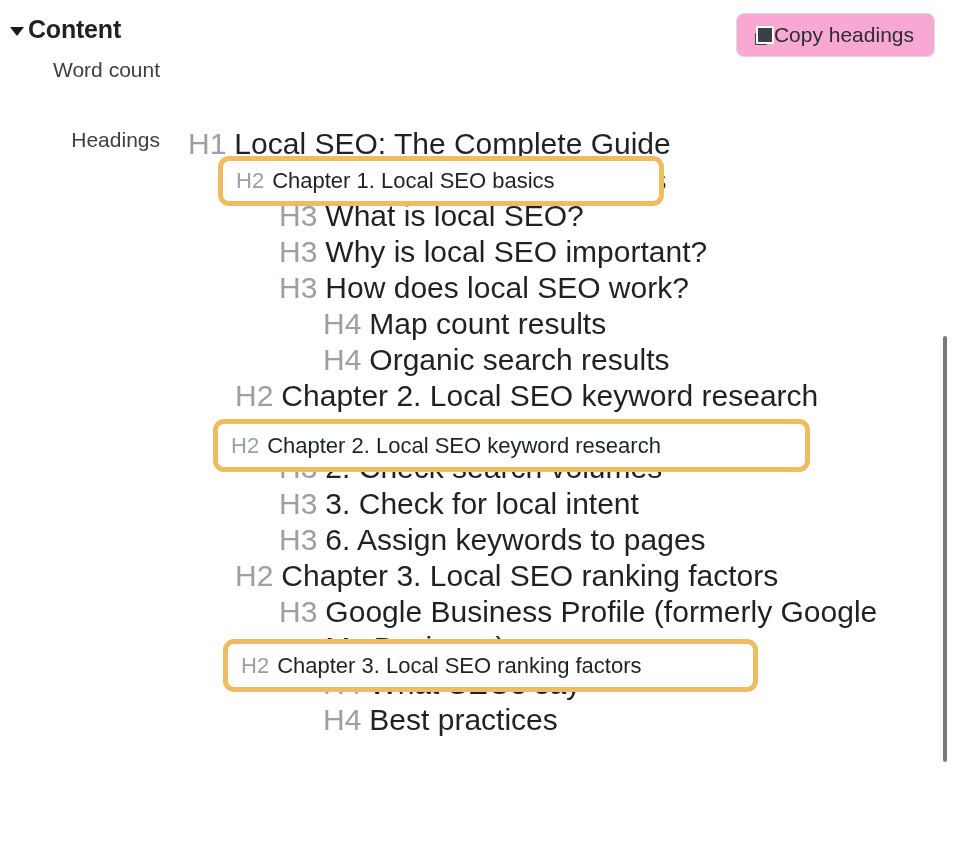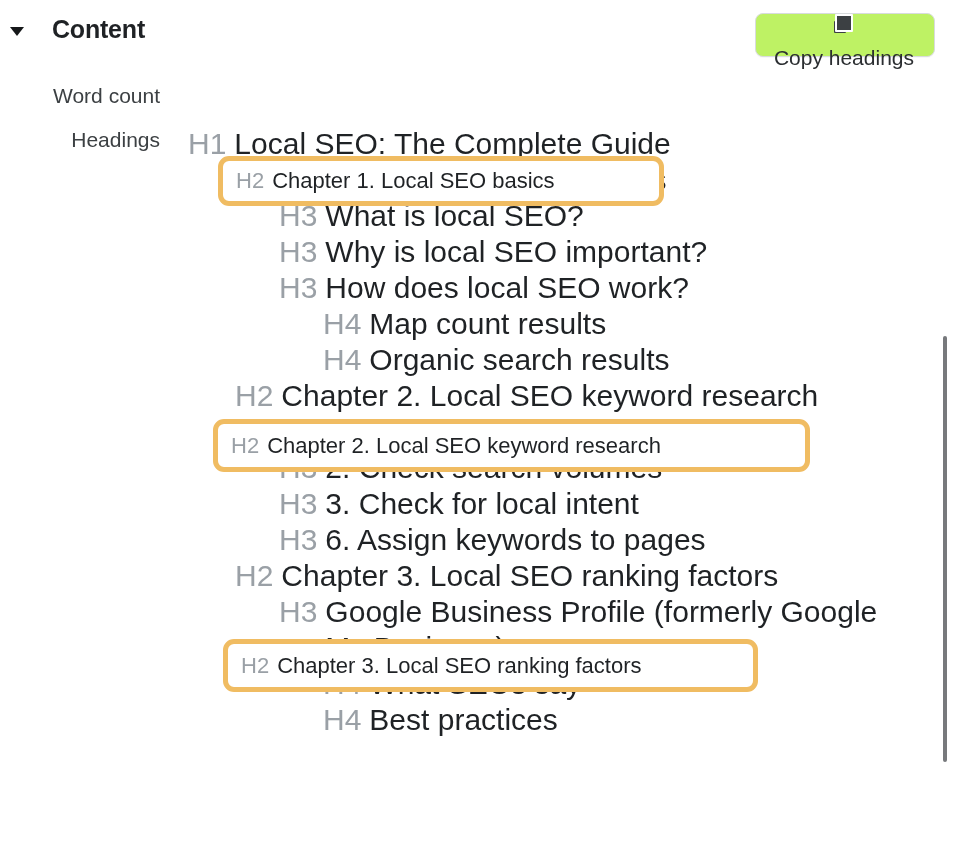--- a/index.html
+++ b/index.html
@@ -31,21 +31,21 @@
     width: 954px;
     height: 62px;
   }
 
   #section-toggle {
     position: absolute;
     left: 10px;
     top: 17px;
     display: flex;
     align-items: center;
-    gap: 28px;
+    gap: 4px;
     cursor: pointer;
   }
   #caret {
     width: 0;
     height: 0;
     border-left: 7px solid transparent;
     border-right: 7px solid transparent;
     border-top: 9px solid #16181a;
     margin-top: 3px;
   }
@@ -58,28 +58,26 @@
   }
 
   #copy-btn {
     position: absolute;
     right: 19px;
     top: 13px;
     height: 44px;
     box-sizing: border-box;
     display: flex;
     align-items: center;
-    gap: 13px;
     padding: 0 20px 0 18px;
-    background: #bef264;
+    background: #f9a8d4;
     border: 1px solid #d8dbdd;
     border-radius: 8px;
     cursor: pointer;
     box-shadow: 0 1px 1px rgba(0,0,0,0.03);
-    flex-direction: column;
   }
   #copy-btn-label {
     font-size: 21px;
     color: #2b2e31;
     white-space: nowrap;
   }
   .copy-icon {
     position: relative;
     width: 19px;
     height: 19px;
@@ -122,21 +120,21 @@
   }
   .row-value {
     margin-left: 28px;
     font-size: 22px;
     color: #1f2225;
     white-space: nowrap;
   }
 
   #wordcount-row {
     left: 0;
-    top: 84px;
+    top: 58px;
   }
   #wordcount-value {
     display: inline-flex;
     align-items: flex-start;
   }
   #info-icon {
     font-size: 13px;
     color: #9aa0a6;
     margin-left: 6px;
     line-height: 1;

